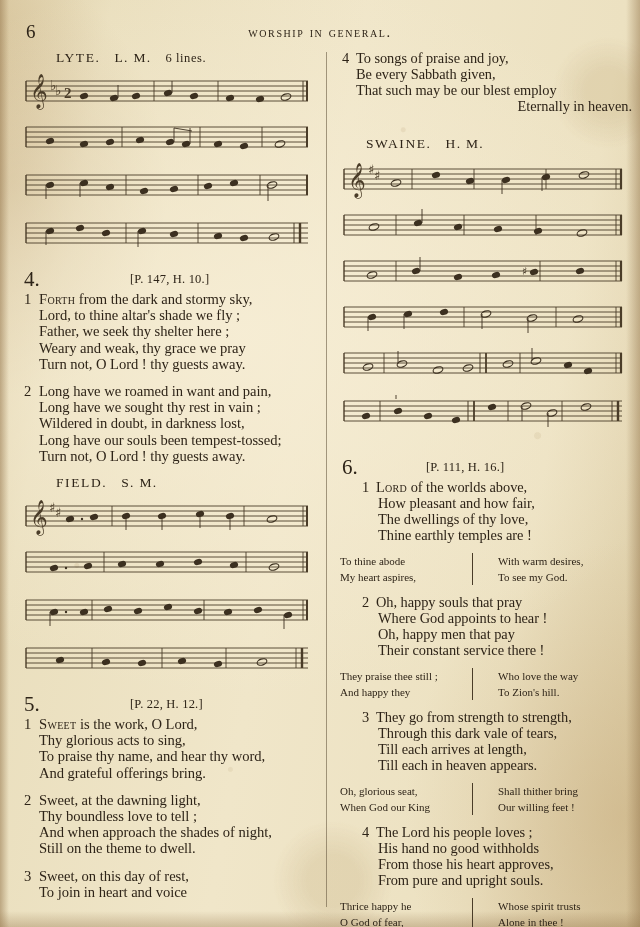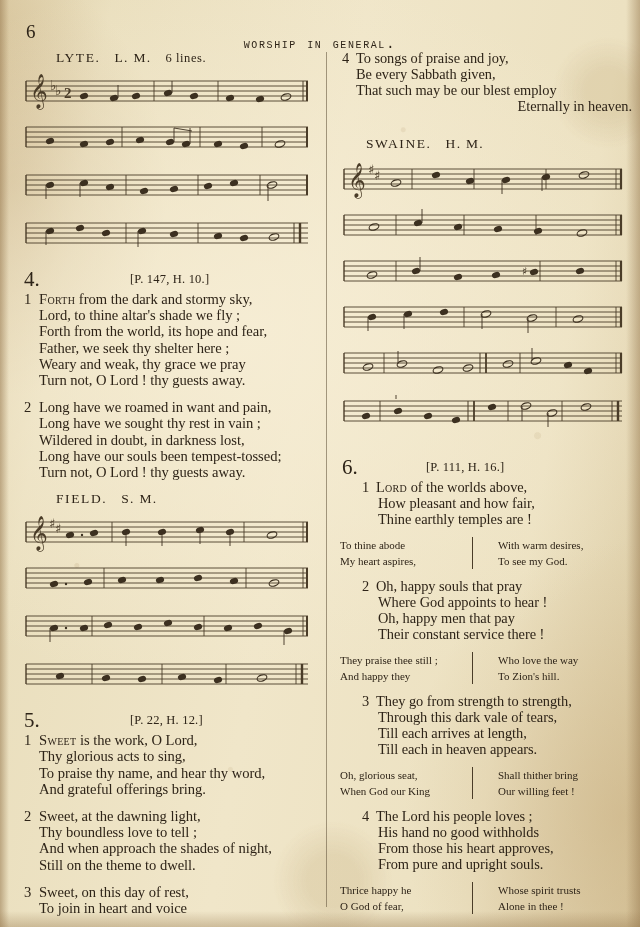--- a/index.html
+++ b/index.html
@@ -56,27 +56,26 @@
 
   
   .folio {
     position: absolute;
     left: 26px; top: 21px;
     font-size: 19px;
     letter-spacing: .5px;
   }
   .running-head {
     position: absolute;
-    left: 0; right: 0; top: 36px;
+    left: 0; right: 0; top: 24px;
     text-align: center;
     font-size: 14.5px;
     letter-spacing: 1.6px;
     font-variant: small-caps;
     text-transform: lowercase;
-    font-family: Liberation Mono, monospace;
   }
 
   
   .col {
     position: absolute;
     top: 50px;
   }
   .col-left  { left: 22px;  width: 296px; }
   .col-right { left: 340px; width: 292px; }
 
@@ -314,21 +313,20 @@
 
     <div class="hymn-head">
       <span class="hymn-no">4.</span>
       <span class="hymn-ref">[P. 147, H. 10.]</span>
     </div>
 
     <div>
       <div class="verse">
         <span class="vline first"><span class="vnum">1</span><span class="sc">Forth</span> <span>from the dark and stormy sky,</span></span>
         <span class="vline">Lord, to thine altar's shade we fly ;</span>
-        <span class="vline">Forth from the world, its hope and fear,</span>
         <span class="vline">Father, we seek thy shelter here ;</span>
         <span class="vline">Weary and weak, thy grace we pray</span>
         <span class="vline">Turn not, O Lord ! thy guests away.</span>
       </div>
       <div class="verse">
         <span class="vline first"><span class="vnum">2</span><span>Long have we roamed in want and pain,</span></span>
         <span class="vline">Long have we sought thy rest in vain ;</span>
         <span class="vline">Wildered in doubt, in darkness lost,</span>
         <span class="vline">Long have our souls been tempest-tossed;</span>
         <span class="vline">Turn not, O Lord ! thy guests away.</span>
@@ -661,20 +659,21 @@
     <div class="hymn-head" style="margin-top:6px;">
       <span class="hymn-no">6.</span>
       <span class="hymn-ref hymn-ref-r">[P. 111, H. 16.]</span>
     </div>
 
     <div>
 
       <div class="verse" style="margin-bottom:2px;">
         <span class="vline first"><span class="vnum">1</span><span class="sc">Lord</span> <span>of the worlds above,</span></span>
         <span class="vline">How pleasant and how fair,</span>
+        <span class="vline">The dwellings of thy love,</span>
         <span class="vline">Thine earthly temples are !</span>
       </div>
       <div class="refrain">
         <div class="rl">To thine abode</div>
         <div class="rr">With warm  desires,</div>
         <div class="rl">My heart aspires,</div>
         <div class="rr">To see my God.</div>
       </div>
 
       <div class="spacer-sm"></div>

